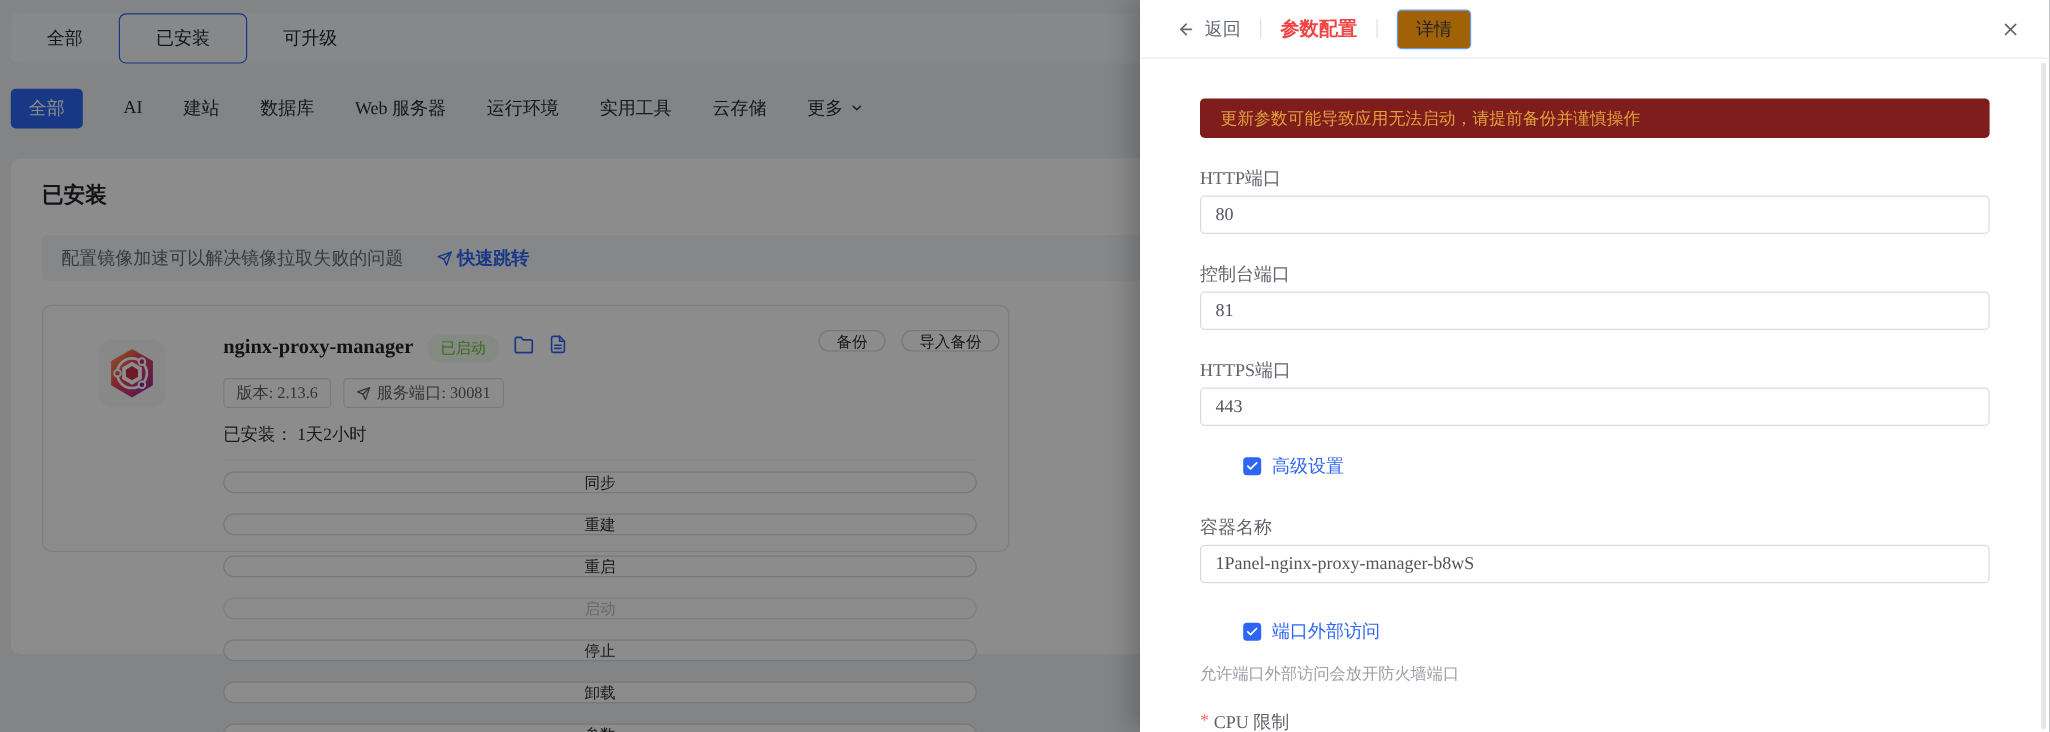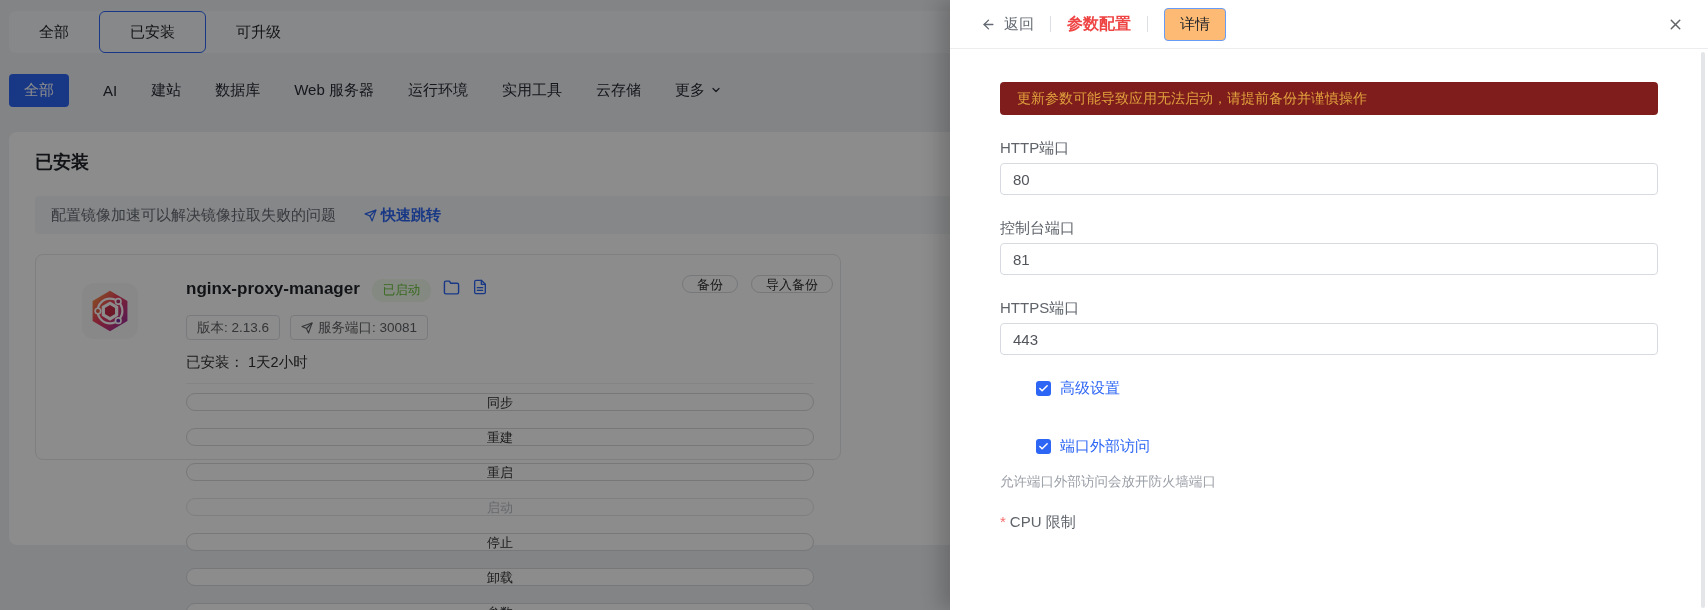--- a/index.html
+++ b/index.html
@@ -1,21 +1,21 @@
 <!DOCTYPE html>
 <html><head>
 <meta charset="utf-8">
 <style>
   * { margin:0; padding:0; box-sizing:border-box; }
   html,body { width:1708px; height:610px; overflow:hidden; }
   body {
     font-family:"Liberation Sans","DejaVu Sans",sans-serif;
     background:#eef0f4; position:relative; color:#1f2329;
   }
-  .screen { position:absolute; inset:0; }
+  .screen { position:absolute; inset:0;font-family:Liberation Serif, serif; }
 
   
   .left-page { position:absolute; inset:0; }
 
   .seg-bar {
     position:absolute; left:9px; top:11px; width:1051px; height:42px;
     background:#f6f7f9; border-radius:6px; display:flex; align-items:center;
   }
   .seg-tab {
     height:42px; display:flex; align-items:center; justify-content:center;
@@ -93,21 +93,21 @@
     background:#fff; box-shadow:-10px 0 18px rgba(0,0,0,0.18);
   }
   .drawer-header {
     height:49px; display:flex; align-items:center; padding-left:31px;
     border-bottom:1px solid #ececee;
   }
   .back-btn { display:flex; align-items:center; gap:8px; color:#646a73; font-size:15px; cursor:pointer; }
   .vsep { width:1px; height:16px; background:#dcdfe6; margin:0 16px; }
   .drawer-title { font-size:16px; font-weight:600; color:#ef4444; }
   .detail-btn {
-    background:#fdba74; border:1px solid #669cf6; border-radius:4px;
+    background:#a16207; border:1px solid #669cf6; border-radius:4px;
     padding:6px 15px; font-size:15px; color:#1f2329; cursor:pointer; font-family:inherit;
   }
   .close-btn { margin-left:auto; margin-right:24px; cursor:pointer; display:flex; }
 
   .drawer-body { padding:33px 50px 0 50px; height:561px; overflow:hidden; }
   .alert {
     height:33px; background:#7f1d1d; border-radius:4px; display:flex; align-items:center;
     padding:0 17px; color:#e0a13c; font-size:14px; margin-bottom:24px;
   }
   .field { margin-bottom:24px; }
@@ -304,20 +304,24 @@
         <span class="checkbox">
           <svg width="11" height="11" viewBox="0 0 24 24" fill="none" stroke="#fff" stroke-width="3.2" stroke-linecap="round" stroke-linejoin="round">
               <polyline points="20 6 9 17 4 12"></polyline>
             </svg>
         </span>
         <span class="checkbox-label">高级设置</span>
       </div>
 
       <div class="gap33"></div>
 
+      <div class="field">
+        <div class="field-label">容器名称</div>
+        <input class="field-input" readonly="" value="1Panel-nginx-proxy-manager-b8wS" style="">
+      </div>
 
       <div class="gap31" style="height:7px;"></div>
 
       <div class="checkbox-row">
         <span class="checkbox">
           <svg width="11" height="11" viewBox="0 0 24 24" fill="none" stroke="#fff" stroke-width="3.2" stroke-linecap="round" stroke-linejoin="round">
               <polyline points="20 6 9 17 4 12"></polyline>
             </svg>
         </span>
         <span class="checkbox-label">端口外部访问</span>

